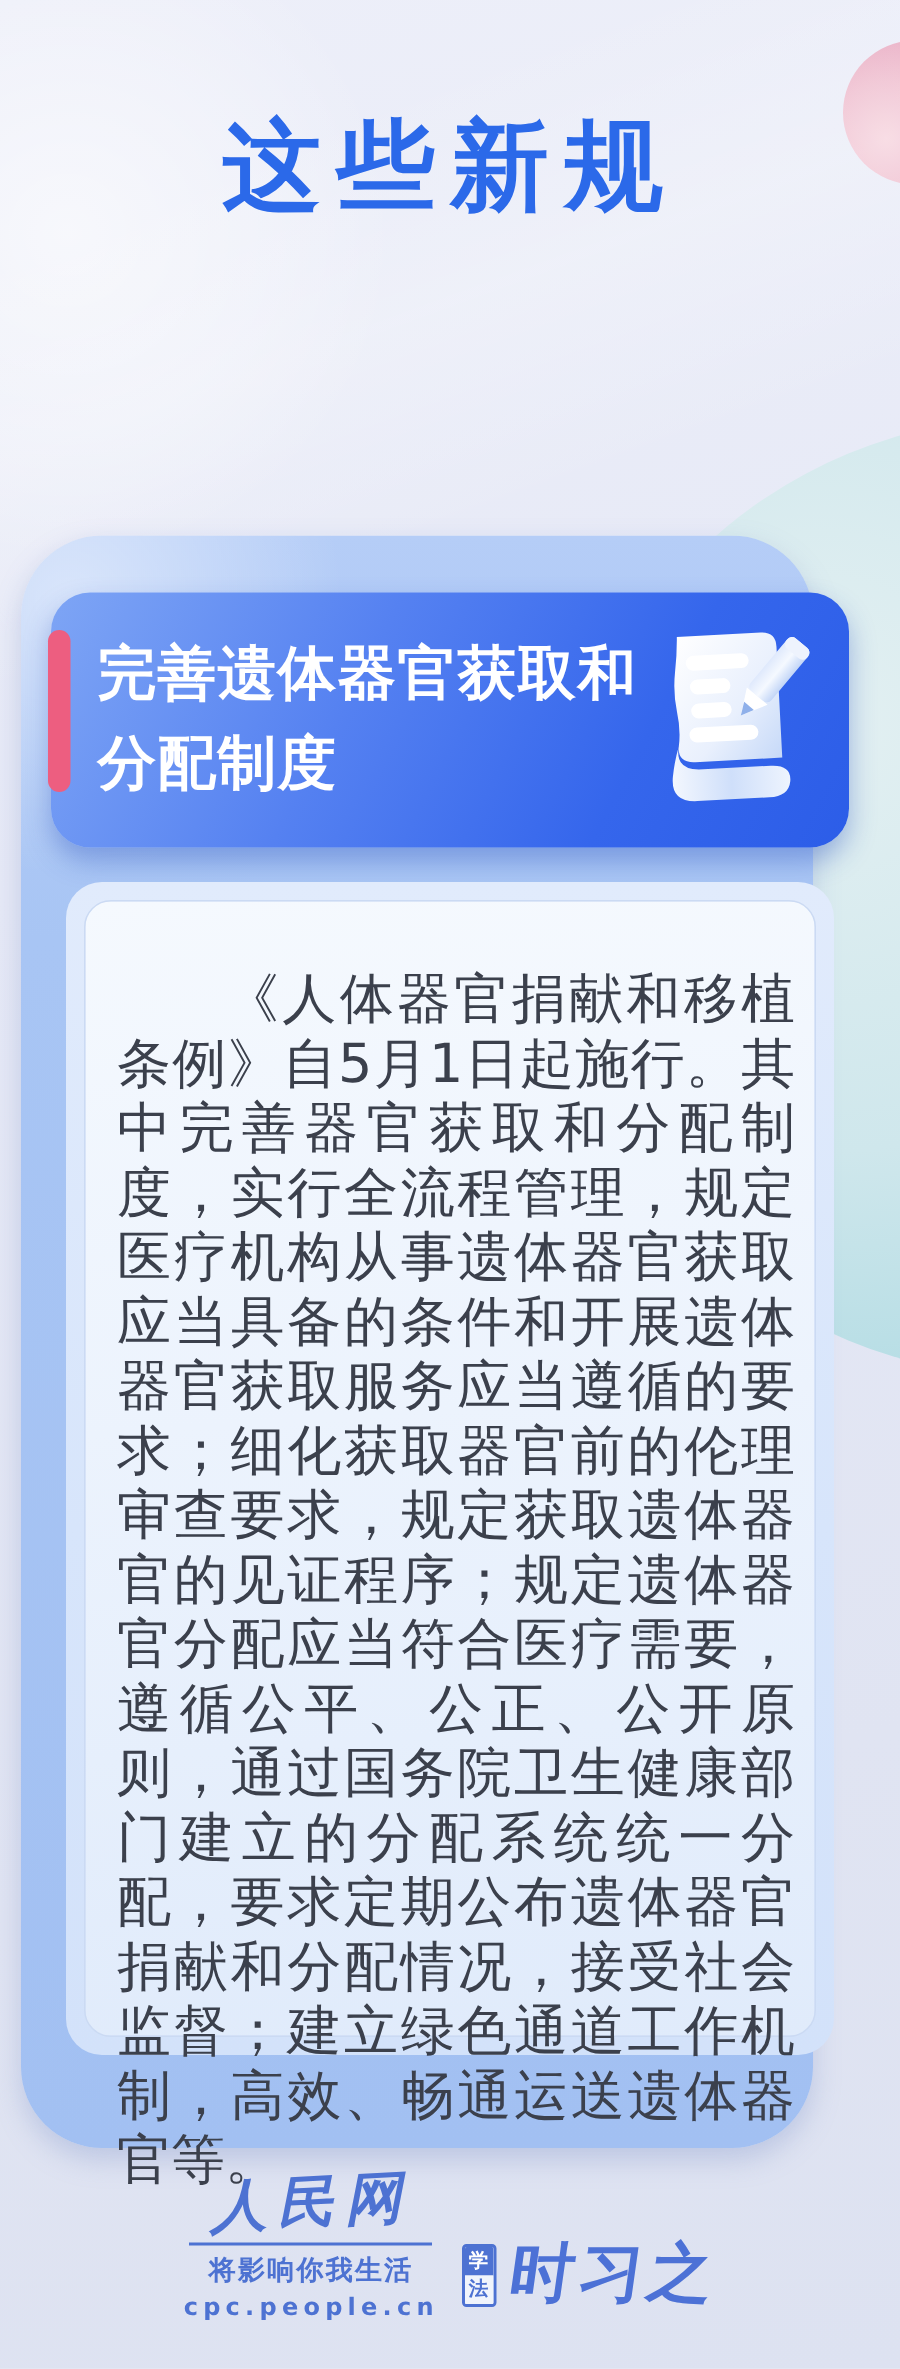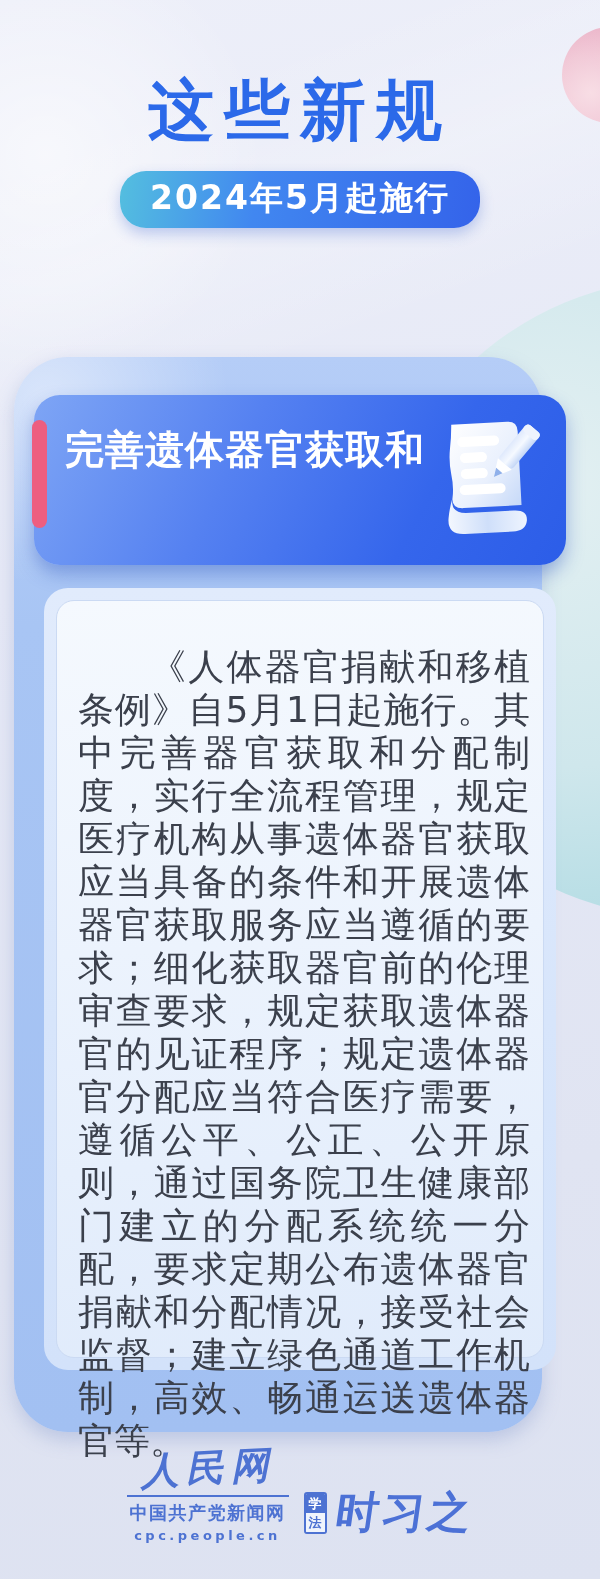--- a/index.html
+++ b/index.html
@@ -103,21 +103,21 @@
     color: #4d72d2;
   }
   .people-block { text-align: center; }
   .people-script {
     font-family: "DejaVu Serif", serif; font-style: italic; font-weight: bold;
     font-size: 38px; line-height: 48px; letter-spacing: 7px;
     transform: rotate(-3deg); color: #4d72d2;
   }
   .people-divider { width: 162px; height: 2px; background: #4d72d2; margin: 3px auto 4px auto; }
   .people-name { font-size: 18px; font-weight: bold; letter-spacing: 1.5px; }
-  .people-url { font-size: 13px; font-weight: bold; letter-spacing: 3.5px; margin-top: 3px; }
+  .people-url { font-size: 16px; font-weight: bold; letter-spacing: 3.5px; margin-top: 3px; }
 
   .sxz-block { display: flex; align-items: center; gap: 9px; margin-bottom: 9px; }
   .xuefa-badge {
     width: 23px; height: 42px; border: 2px solid #4d72d2; border-radius: 3px;
     display: flex; flex-direction: column; overflow: hidden; background: #f0f4fc;
   }
   .xuefa-top, .xuefa-bottom {
     flex: 1; display: flex; align-items: center; justify-content: center;
     font-size: 13px; font-weight: bold; line-height: 1;
   }
@@ -133,29 +133,29 @@
 
 <div class="poster">
 
   <div class="decor decor-soft"></div>
   <div class="decor decor-teal"></div>
   <div class="decor decor-pink"></div>
   <div class="decor-beam"></div>
 
   <header class="title-area">
     <div class="title-line-1">这些新规</div>
-    <div class="date-badge">2024年5月起施行</div>
   </header>
 
   <section class="container">
 
     <div class="section-header">
       <span class="pink-tab"></span>
       <div class="section-heading">
         <div>完善遗体器官获取和</div>
+        <div>分配制度</div>
       </div>
       <svg class="doc-icon" viewBox="0 0 118 128" aria-hidden="true">
         <defs>
           <linearGradient id="gSheet" x1="0" y1="0" x2="1" y2="1">
             <stop offset="0" stop-color="#ffffff"></stop>
             <stop offset="0.6" stop-color="#e9f0fd"></stop>
             <stop offset="1" stop-color="#c6d9f8"></stop>
           </linearGradient>
           <linearGradient id="gCurl" x1="0" y1="0" x2="1" y2="0">
             <stop offset="0" stop-color="#f3f7fe"></stop>
@@ -194,21 +194,21 @@
         <p class="article-text">《人体器官捐献和移植条例》自5月1日起施行。其中完善器官获取和分配制度，实行全流程管理，规定医疗机构从事遗体器官获取应当具备的条件和开展遗体器官获取服务应当遵循的要求；细化获取器官前的伦理审查要求，规定获取遗体器官的见证程序；规定遗体器官分配应当符合医疗需要，遵循公平、公正、公开原则，通过国务院卫生健康部门建立的分配系统统一分配，要求定期公布遗体器官捐献和分配情况，接受社会监督；建立绿色通道工作机制，高效、畅通运送遗体器官等。</p>
       </div>
     </div>
 
   </section>
 
   <footer class="footer">
     <div class="people-block">
       <div class="people-script">人民网</div>
       <div class="people-divider"></div>
-      <div class="people-name">中国共产党新闻网</div>
+      <div class="people-name">将影响你我生活</div>
       <div class="people-url">cpc.people.cn</div>
     </div>
     <div class="sxz-block">
       <div class="xuefa-badge">
         <span class="xuefa-top">学</span>
         <span class="xuefa-bottom">法</span>
       </div>
       <div class="sxz-text">时习之</div>
     </div>
   </footer>

